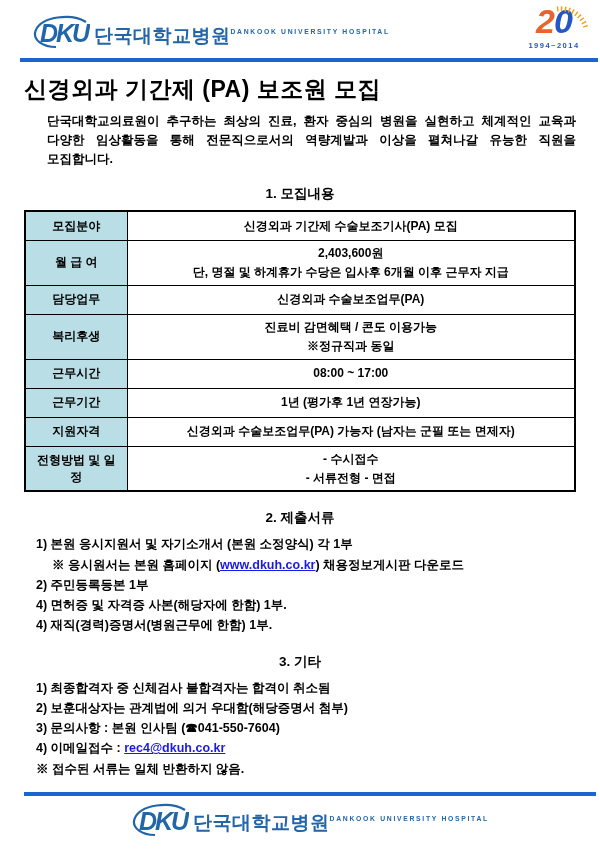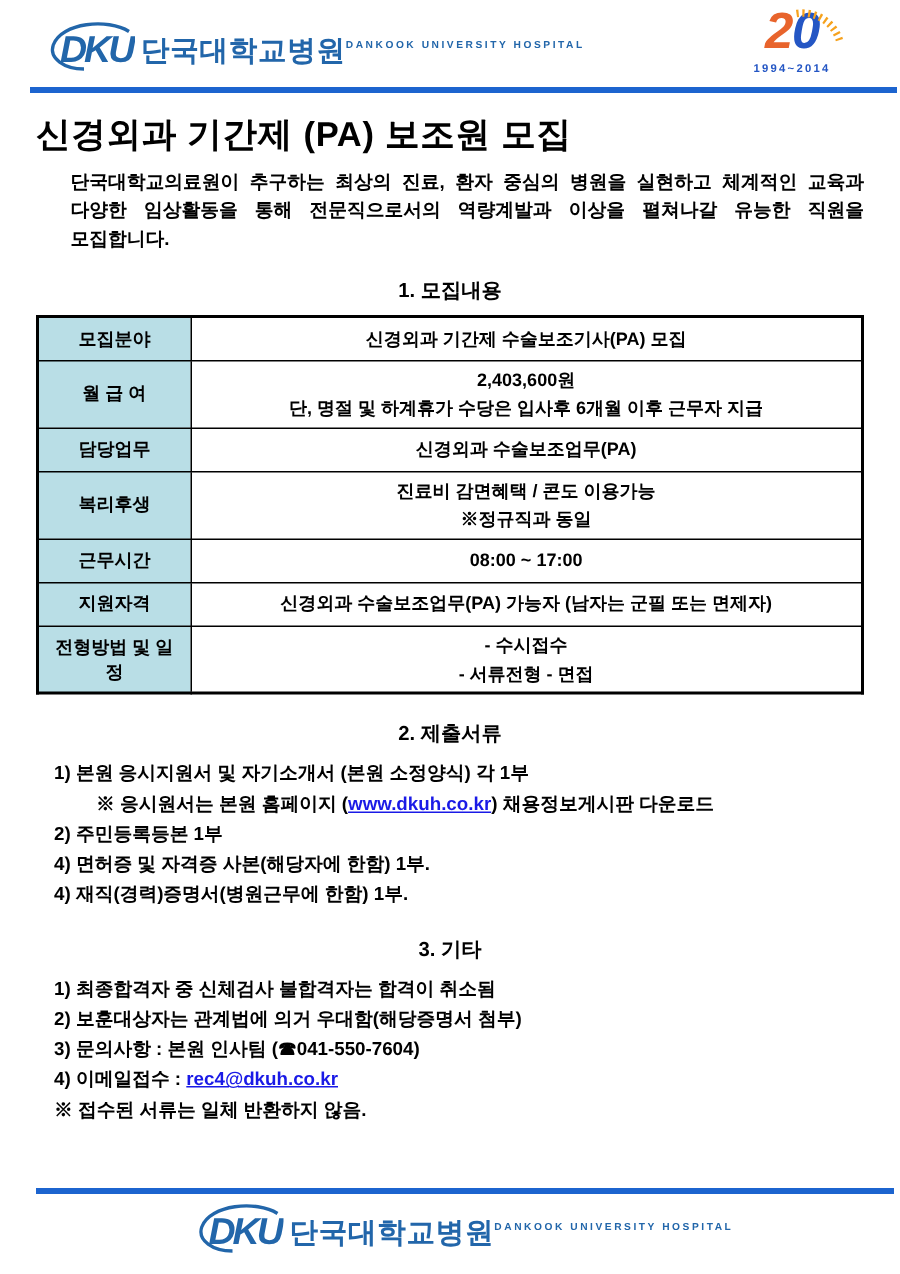--- a/index.html
+++ b/index.html
@@ -28,21 +28,21 @@
   .header .brand { position:absolute; left:12px; bottom:2px; }
   .dku-mark svg text {
     fill:var(--logo_blue); letter-spacing:-2px;
     font-family:"Liberation Sans", sans-serif;
   }
   .dku-mark .swoosh { stroke:var(--logo_blue); fill:none; stroke-width:2.2px; }
   .brand-text { display:flex; flex-direction:row; line-height:1; margin-left:4px; }
   .brand-kr { font-size:19px; font-weight:900; color:var(--logo_blue); letter-spacing:0.5px; }
   .brand-en { font-size:6.8px; font-weight:bold; color:var(--logo_blue); letter-spacing:1.7px; margin-top:3px; }
 
-  .anniv { position:absolute; right:30px; top:4px; width:80px; text-align:center; }
+  .anniv { position:absolute; right:4px; top:4px; width:80px; text-align:center; }
   .anniv-num { position:relative; display:inline-block; font-size:34px; line-height:1;
     font-style:italic; font-weight:900; letter-spacing:-1px; }
   .anniv-digit-2 { color:var(--anniv_red); }
   .anniv-digit-0 { color:var(--anniv_num_blue); }
   .anniv-ticks { position:absolute; right:-16px; top:-5px; }
   .anniv-years { font-size:7.5px; color:var(--anniv_num_blue); letter-spacing:1.5px; margin-top:3px; }
 
   
   .title { font-size:23px; font-weight:900; letter-spacing:0.5px; margin:12px 0 7px; }
   .intro { font-size:12.5px; line-height:1.5; text-align:justify; word-break:keep-all;margin-left:23px; }
@@ -55,21 +55,21 @@
     border:1px solid #000; font-size:12px; font-weight:bold; padding:3px 8px;
   }
   table.recruit th { width:102px; background:var(--table_header_bg); text-align:center; }
   table.recruit td { text-align:center; line-height:1.55; }
   tr.h1 { height:29px; }
   tr.h2 { height:45px; }
   td.left-indent { text-align:left; padding-left:82px; }
 
   .list { font-size:12.5px; line-height:1.62; margin:1px 0 0 12px; }
   .list-item { white-space:nowrap; }
-  .list-item.sub { margin-left:28px; }
+  .list-item.sub { margin-left:16px; }
   a { color:var(--link_blue); font-weight:bold; text-decoration:underline; cursor:pointer; }
 
   
   .footer {
     position:absolute; left:24px; right:4px; bottom:0; height:57px;
     border-top:4px solid var(--accent_blue);
     display:flex; justify-content:center; align-items:center;
   }
 </style>
 </head>
@@ -129,20 +129,24 @@
           <td>
             <div>진료비 감면혜택 / 콘도 이용가능</div>
             <div>※정규직과 동일</div>
           </td>
         </tr>
         <tr class="h1">
           <th>근무시간</th>
           <td>08:00 ~ 17:00</td>
         </tr>
         <tr class="h1">
+          <th>근무기간</th>
+          <td>1년 (평가후 1년 연장가능)</td>
+        </tr>
+        <tr class="h1">
           <th>지원자격</th>
           <td>신경외과 수술보조업무(PA) 가능자 (남자는 군필 또는 면제자)</td>
         </tr>
         <tr class="h2">
           <th>전형방법 및 일정</th>
           <td class="left-indent">
             <div>- 수시접수</div>
             <div>- 서류전형 - 면접</div>
           </td>
         </tr>

